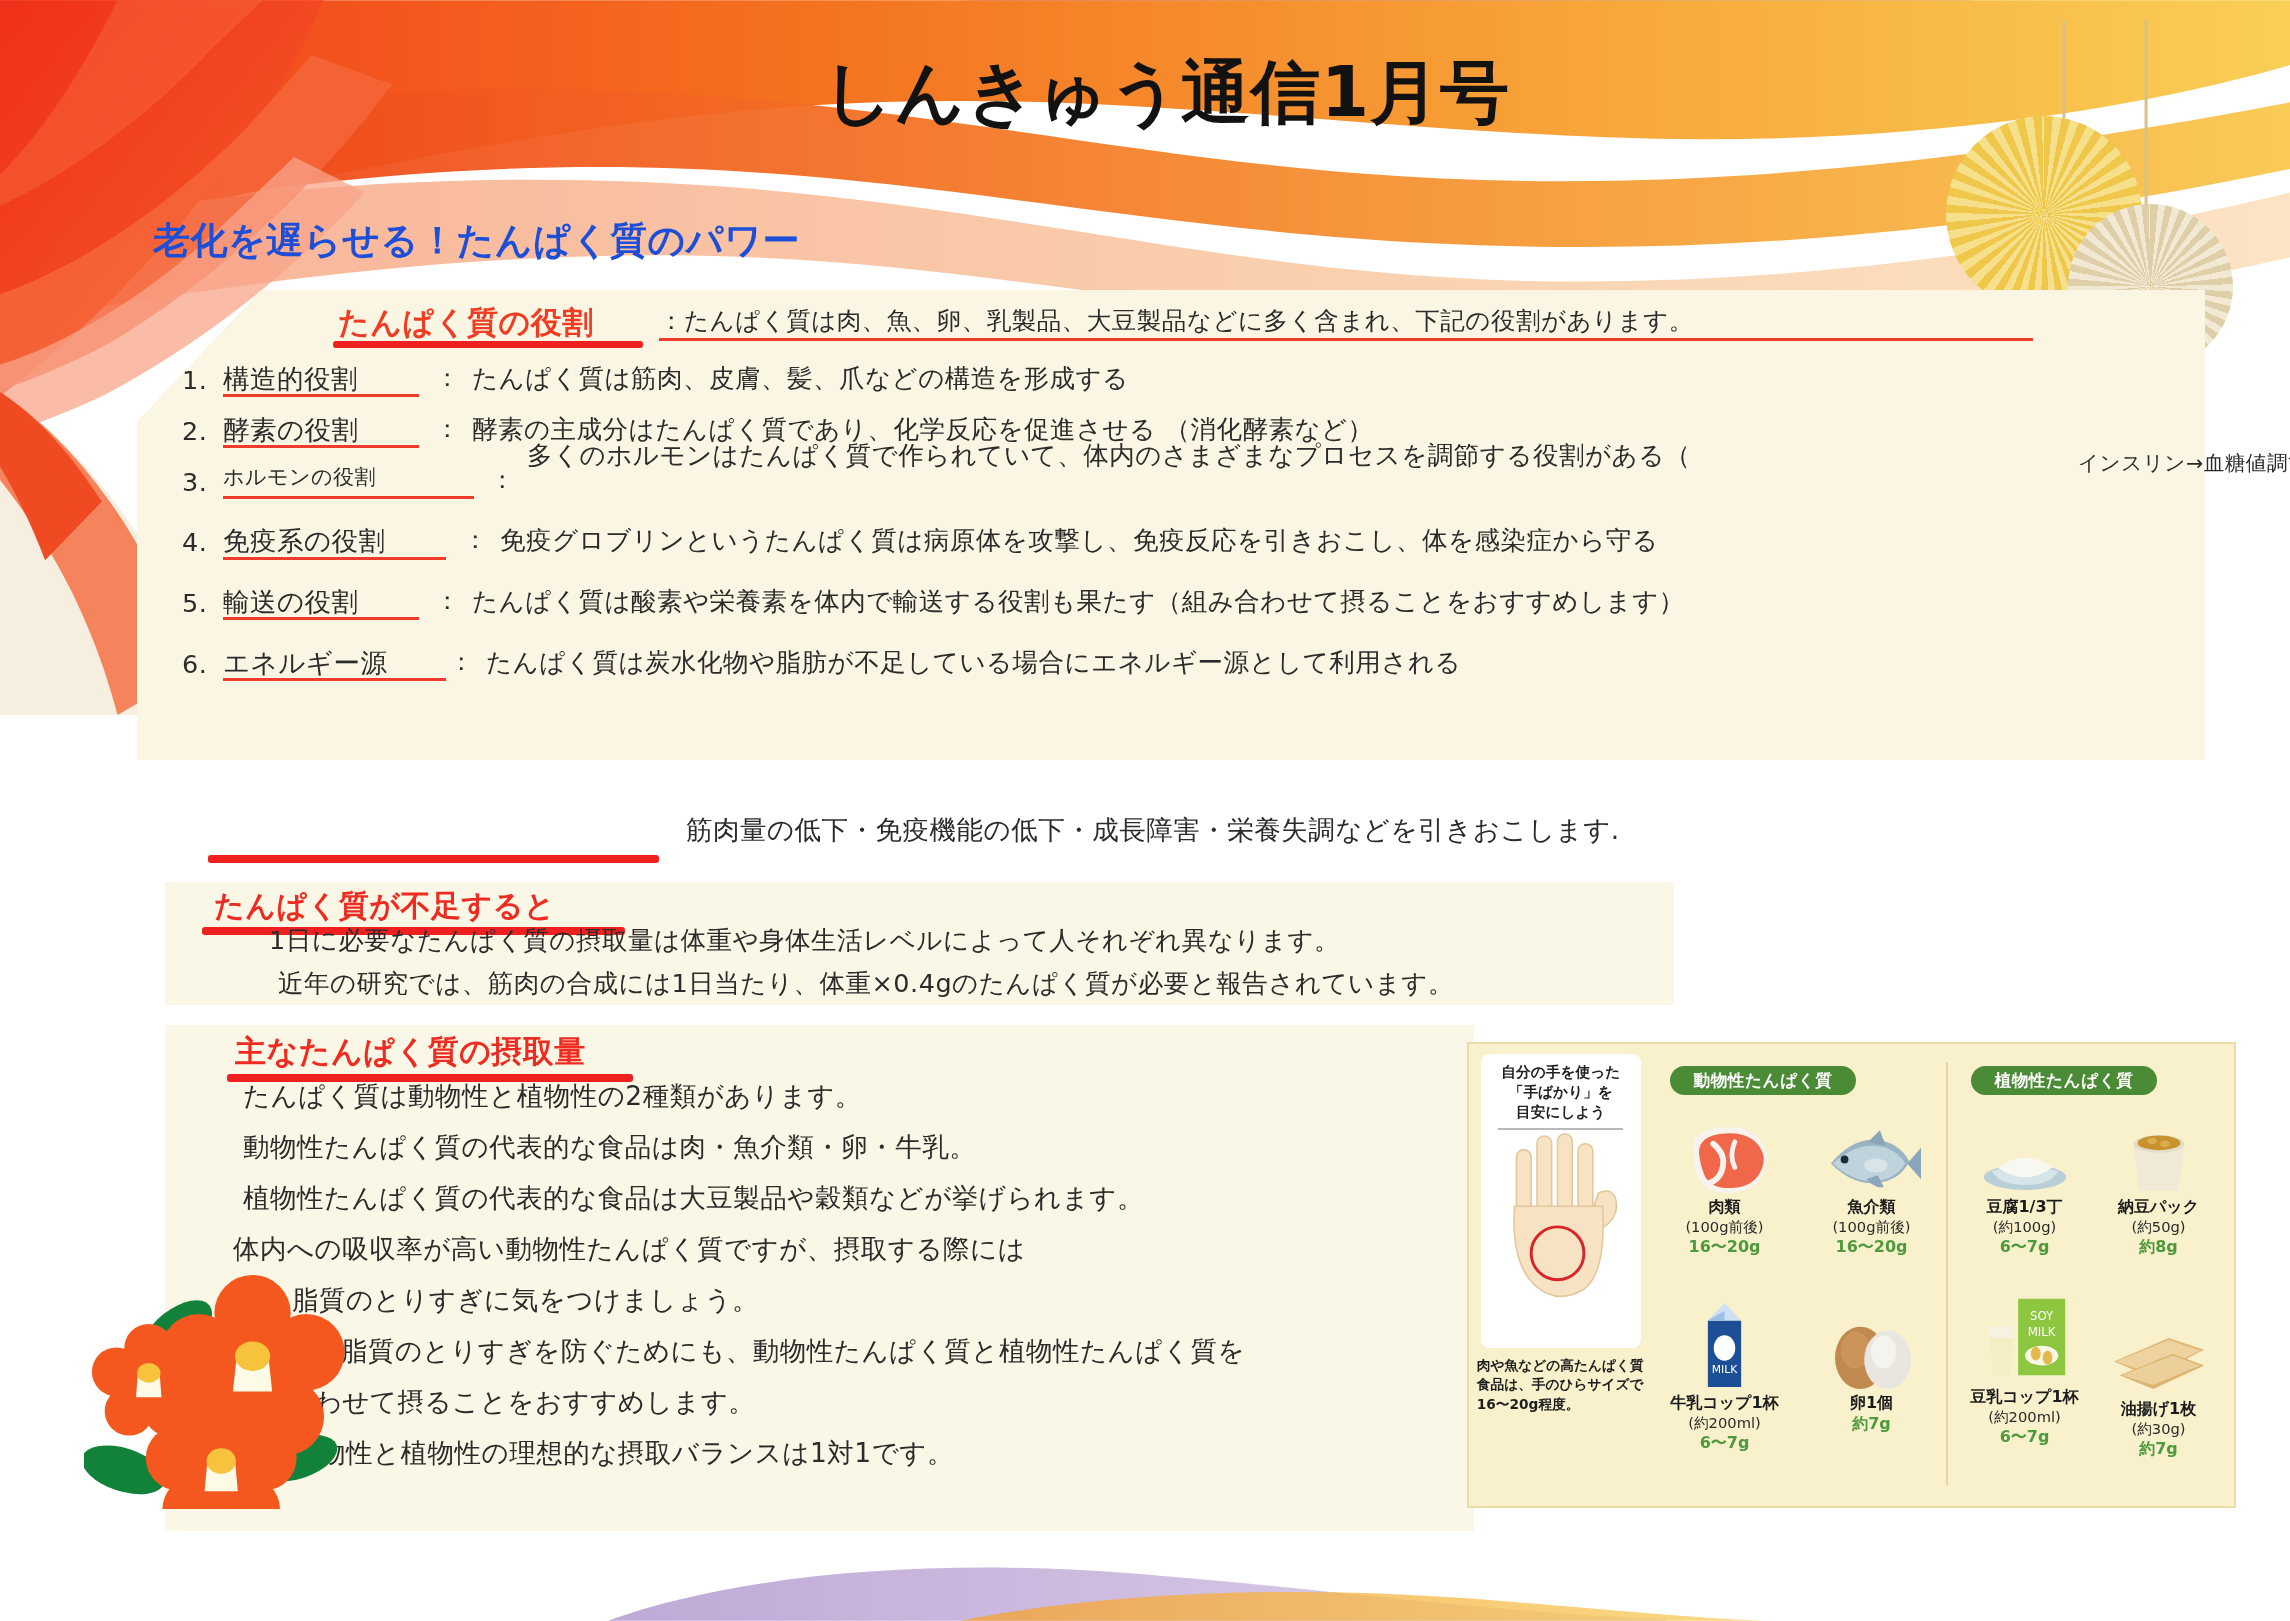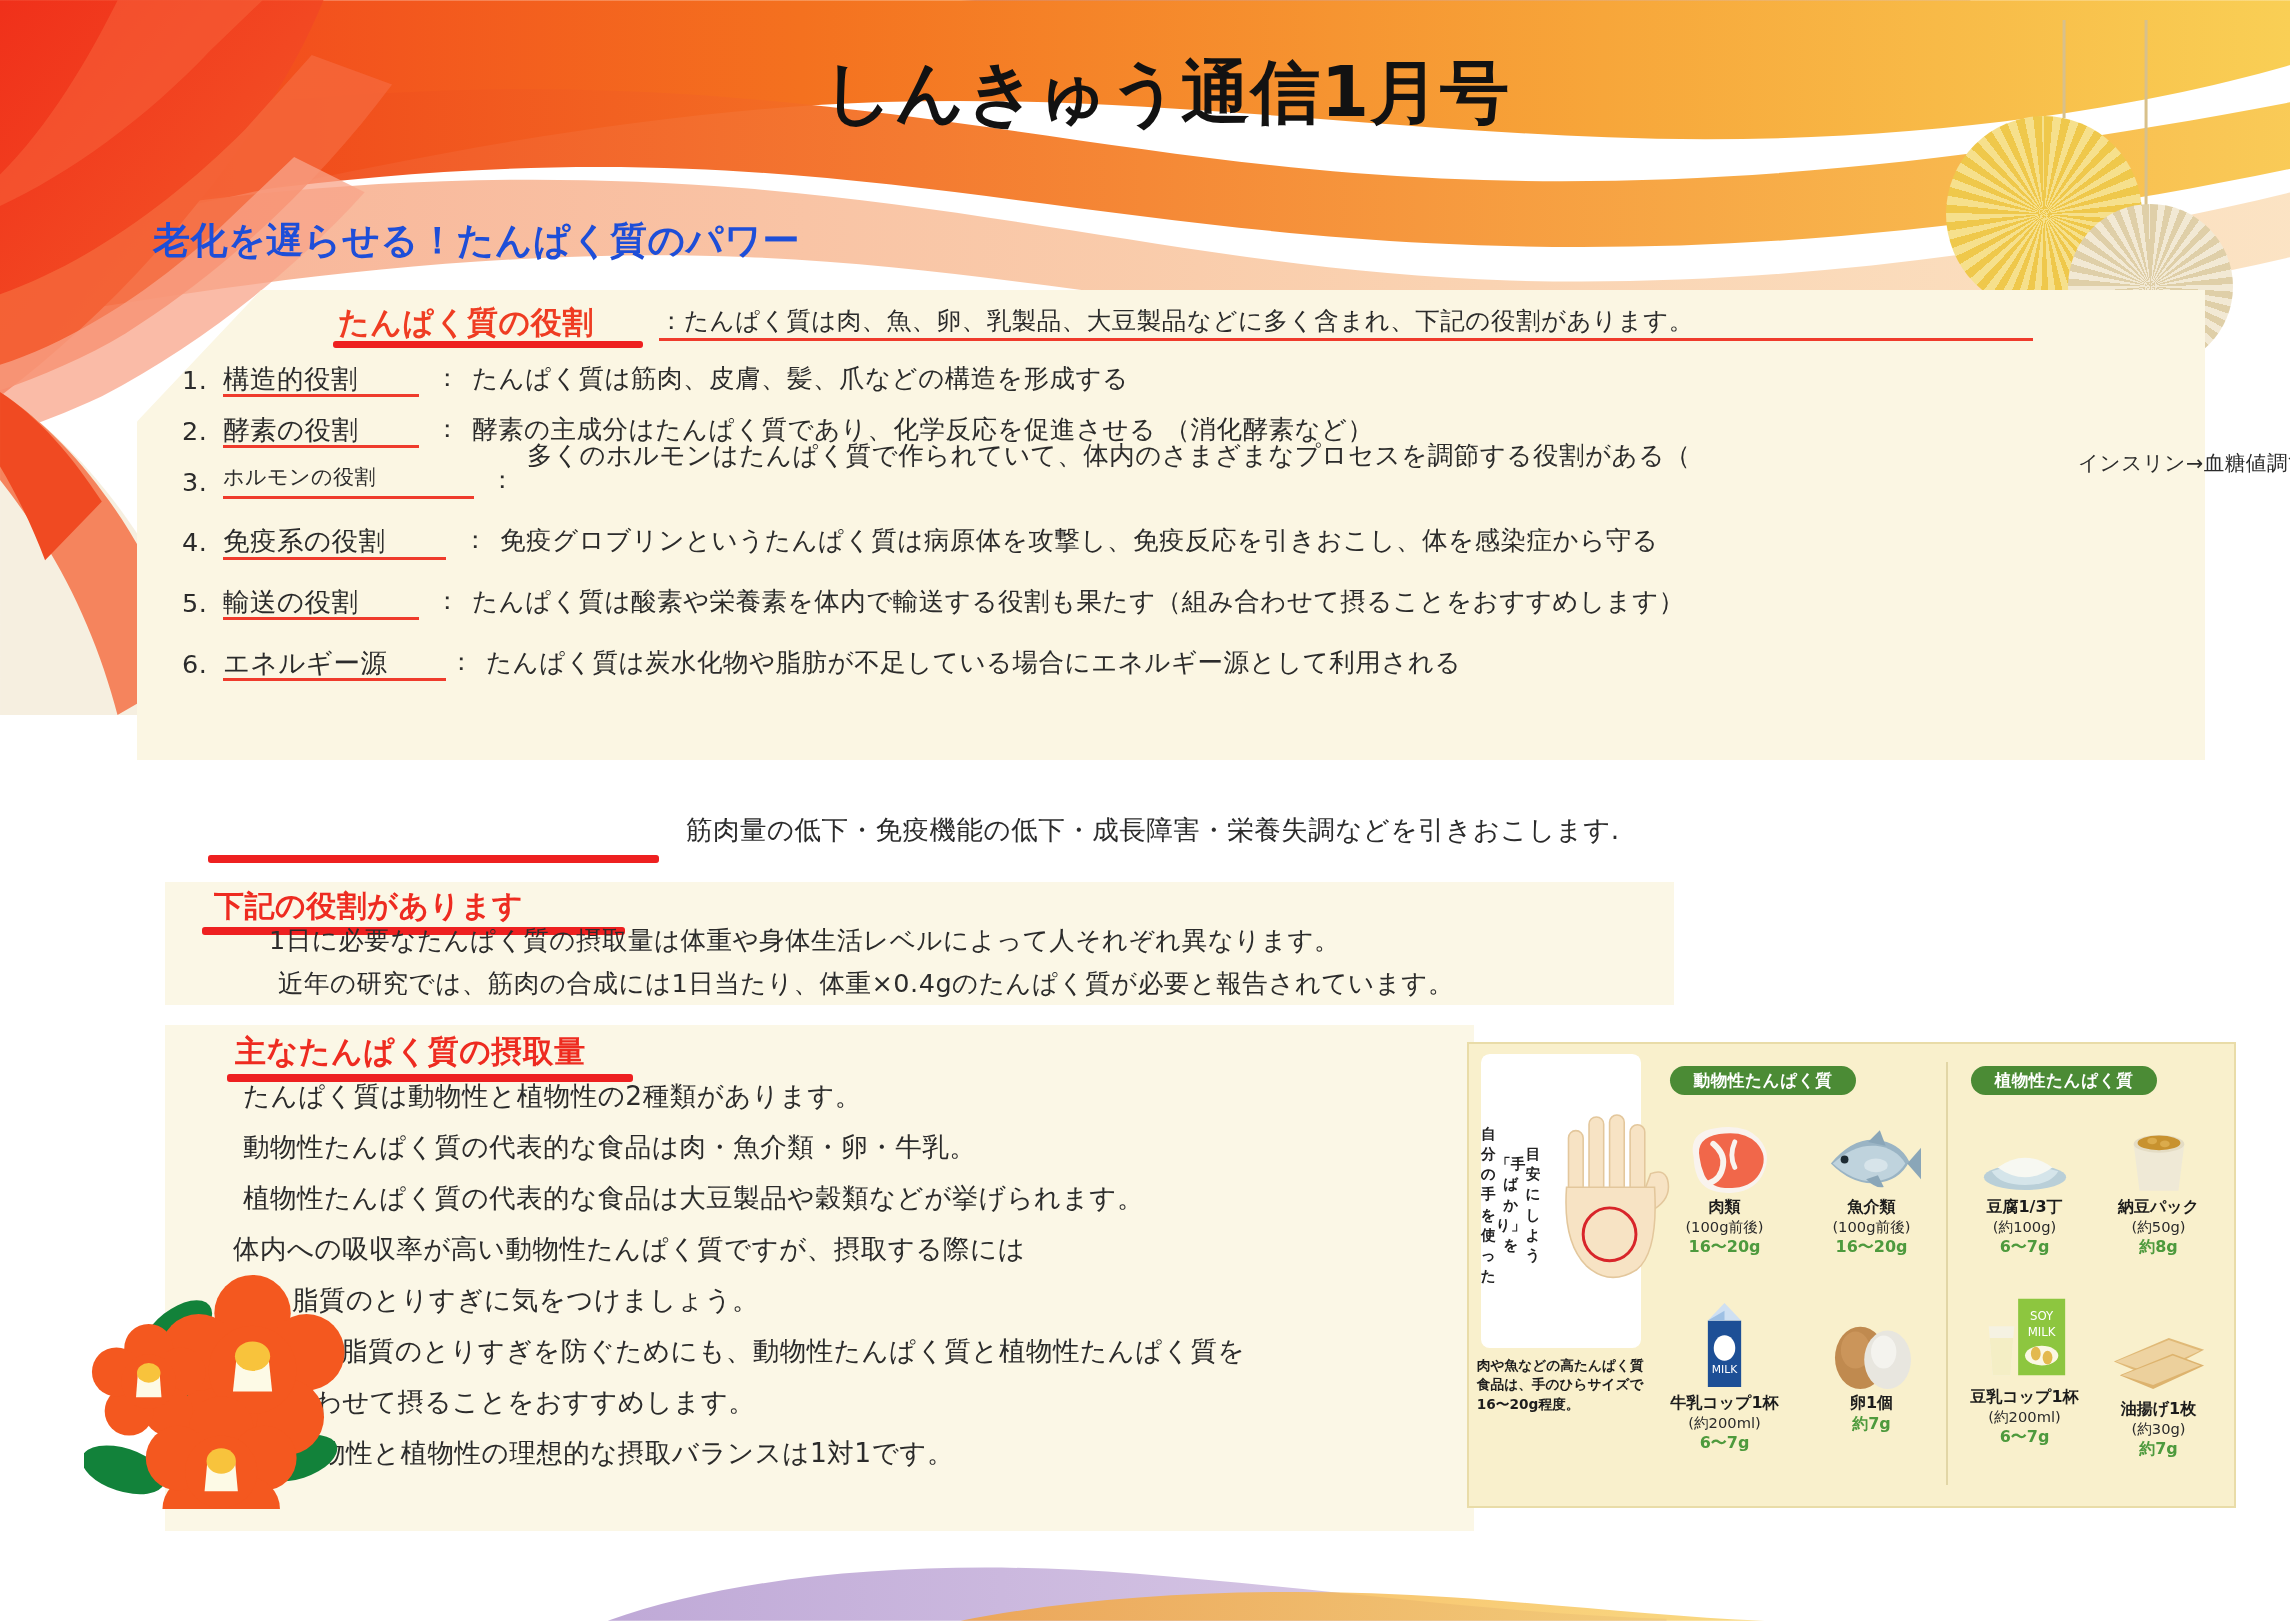--- a/index.html
+++ b/index.html
@@ -84,21 +84,21 @@
   .nutri {
     position:absolute;
     left:1467px; top:1042px;
     width:769px; height:466px;
     background:#f9f0cc;
     border:2px solid #e9dca8;
   }
   .nutri-left {
     position:absolute; left:11.8px; top:9.8px; width:160px; height:294px;
     background:#ffffff; border-radius:8.8px;
-    display:flex; flex-direction:row; align-items:center;
+    display:flex; flex-direction:column; align-items:center;
     padding-top:7.8px;
   }
   .nutri-left .ttl { font-size:14.7px; color:#222; line-height:1.38; text-align:center; font-weight:600; }
   .nutri-left .ttl .bold { font-weight:bold; }
   .hand-divider { width:125px; height:2px; background:#b9b9b9; margin:5.9px 0 3.9px; }
   .palm-svg { margin-top:-2px; }
   .nutri-caption {
     position:absolute; left:7.8px; top:312px; width:169px;
     font-size:13.7px; line-height:1.42; color:#1d1d1d; font-weight:600;
   }
@@ -250,21 +250,21 @@
       <span class="hand" style="left:449px;top:645px;font-size:24.5px;">：</span>
       <span class="hand" style="left:486px;top:645px;font-size:25.5px;">たんぱく質は炭水化物や脂肪が不足している場合にエネルギー源として利用される</span>
       <span class="underline-thin" style="left:223px;top:678px;width:223px;"></span>
     </div>
   </div>
 
   <div class="underline-red" style="left:208px;top:855px;width:451px;height:7.8px;"></div>
   <div class="hand" style="left:686px;top:812px;font-size:26.5px;">筋肉量の低下・免疫機能の低下・成長障害・栄養失調などを引きおこします.</div>
 
   <div class="cream-panel2" style="left:165px;top:882px;width:1509px;height:123px;"></div>
-  <div class="sec-head red" style="left:214px;top:886px;font-size:30px;">下記の役割があります</div>
+  <div class="sec-head red" style="left:214px;top:886px;font-size:30px;">たんぱく質が不足すると</div>
   <div class="underline-red" style="left:202px;top:927px;width:423px;height:7.8px;"></div>
   <div class="hand" style="left:269px;top:923px;font-size:25.5px;">1日に必要なたんぱく質の摂取量は体重や身体生活レベルによって人それぞれ異なります。</div>
   <div class="hand" style="left:278px;top:966px;font-size:25.5px;">近年の研究では、筋肉の合成には1日当たり、体重×0.4gのたんぱく質が必要と報告されています。</div>
 
   <div class="cream-panel2" style="left:165px;top:1025px;width:1309px;height:506px;"></div>
   <div class="sec-head red" style="left:235px;top:1031px;font-size:31px;">主なたんぱく質の摂取量</div>
   <div class="underline-red" style="left:227px;top:1074px;width:406px;height:7.8px;"></div>
 
   <div>
     <div class="hand" style="left:243px;top:1078px;font-size:26.5px;">たんぱく質は動物性と植物性の2種類があります。</div>

